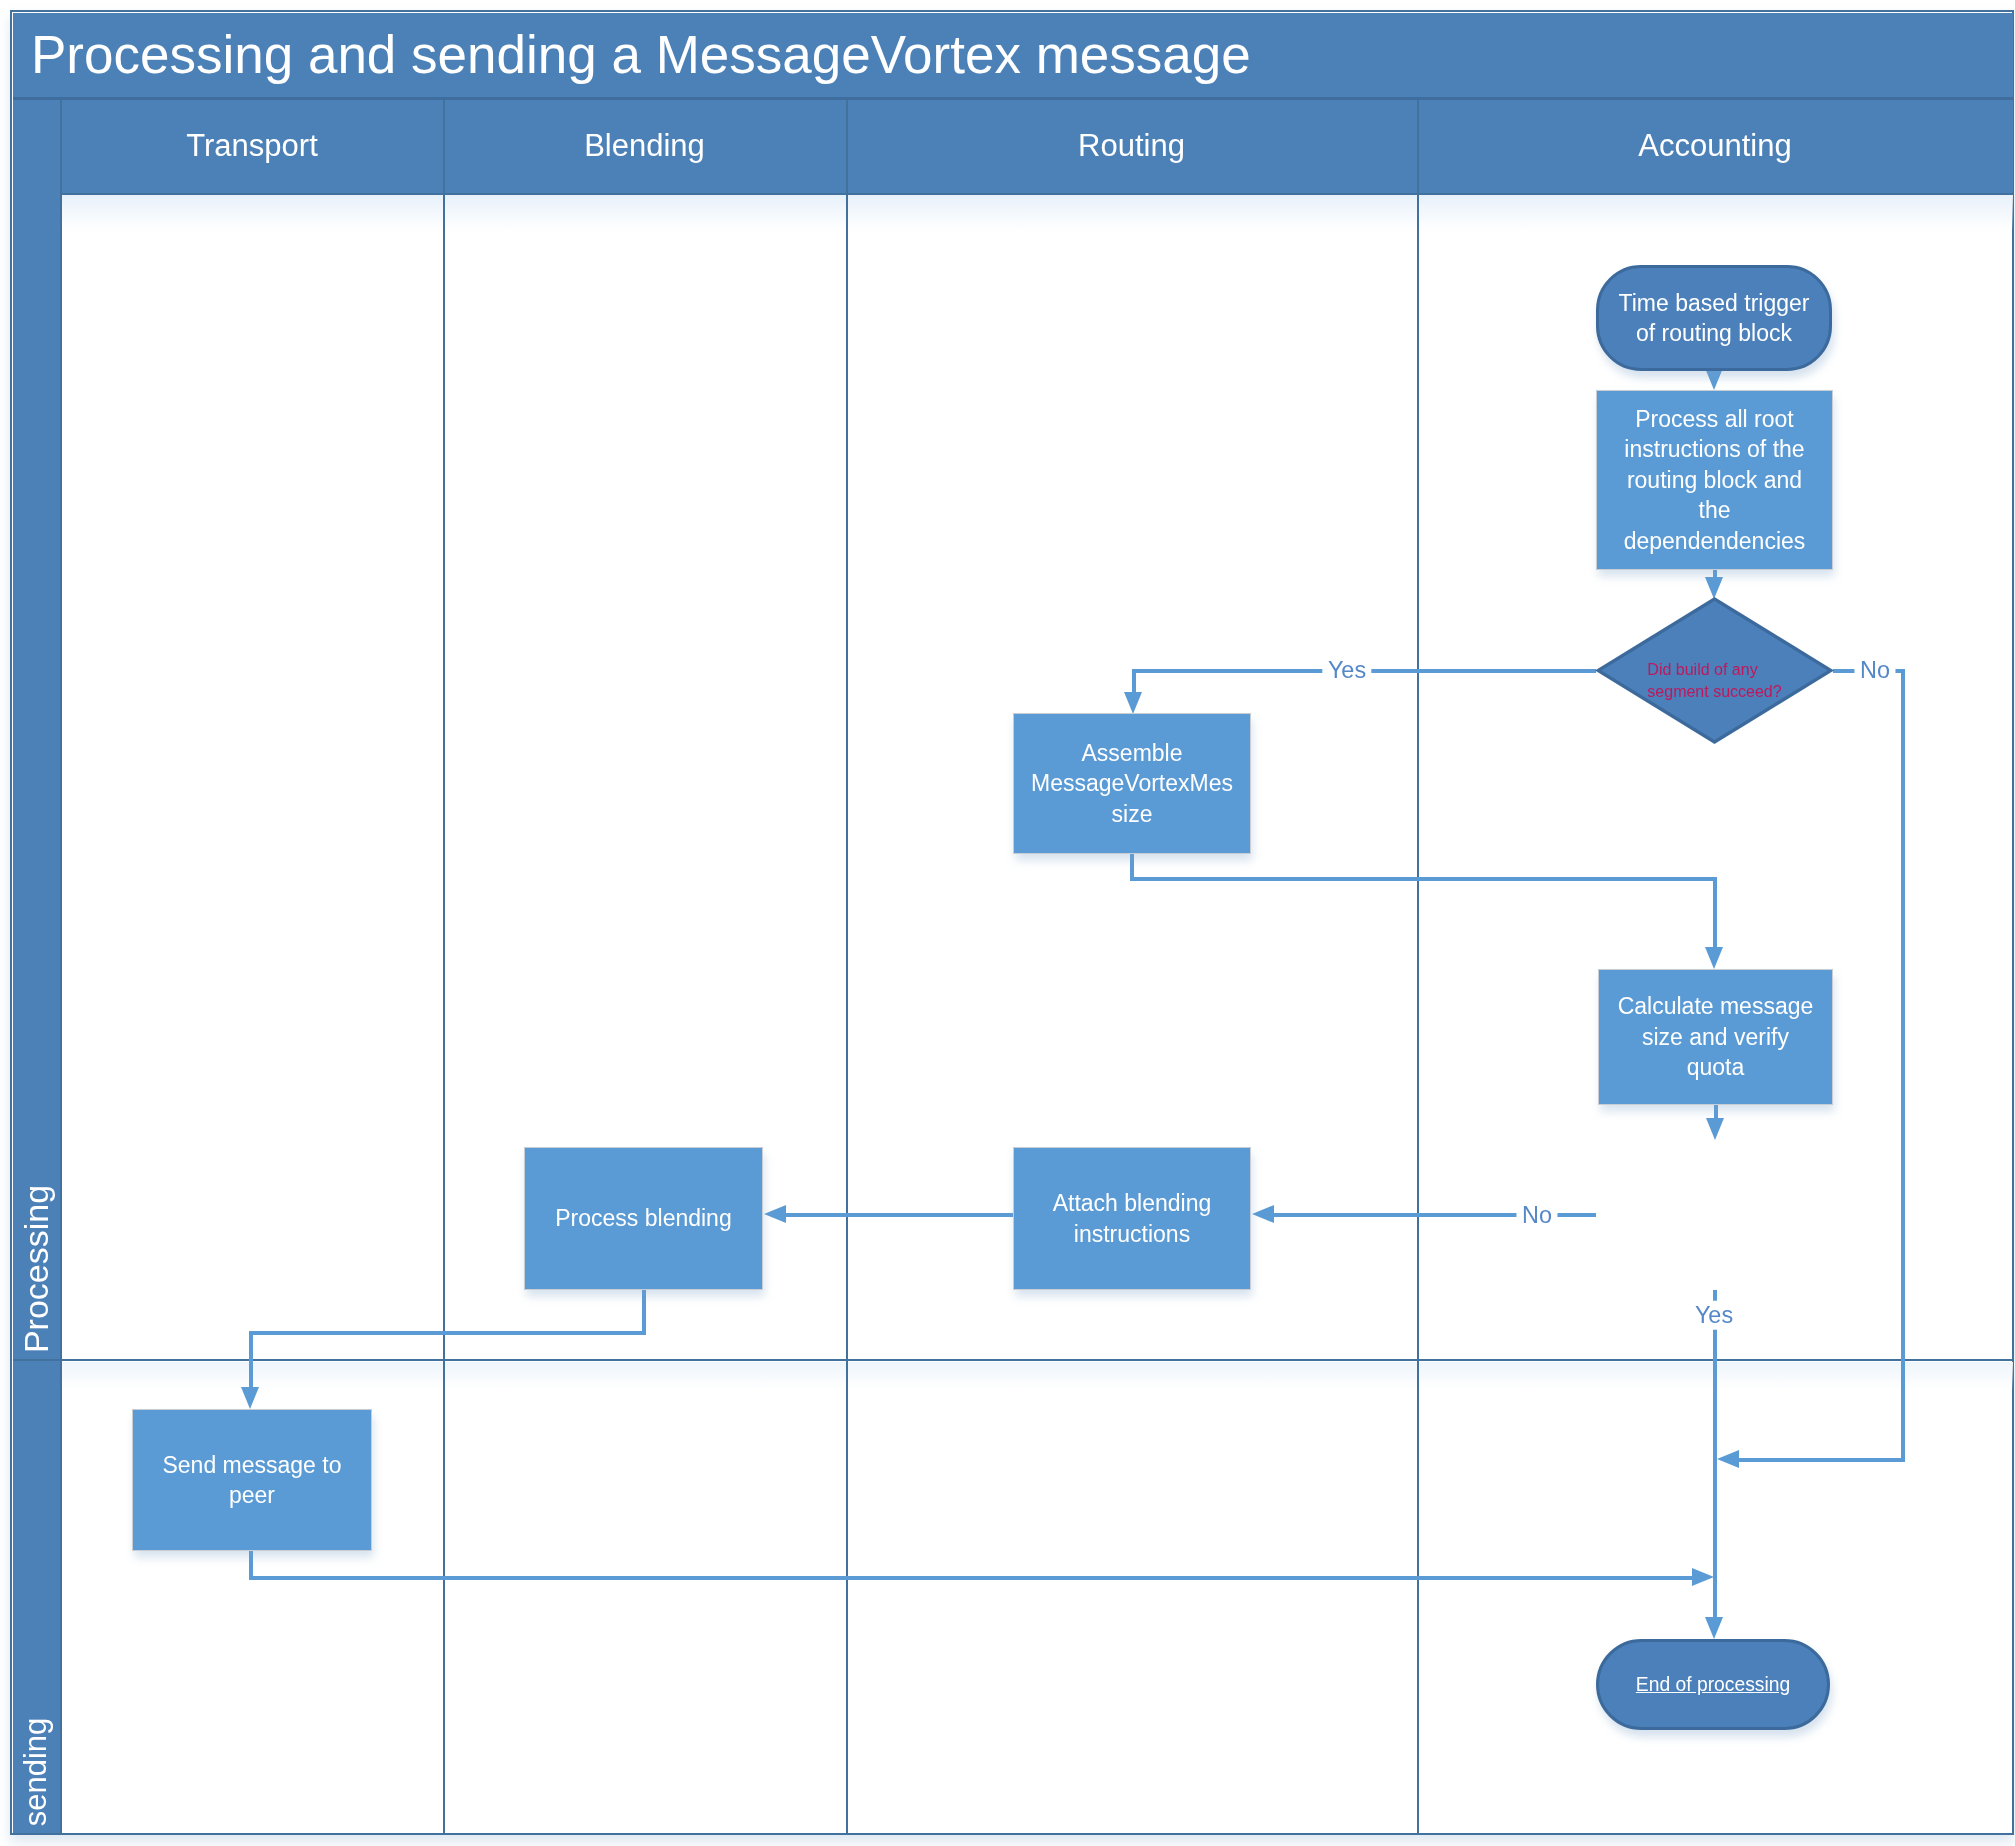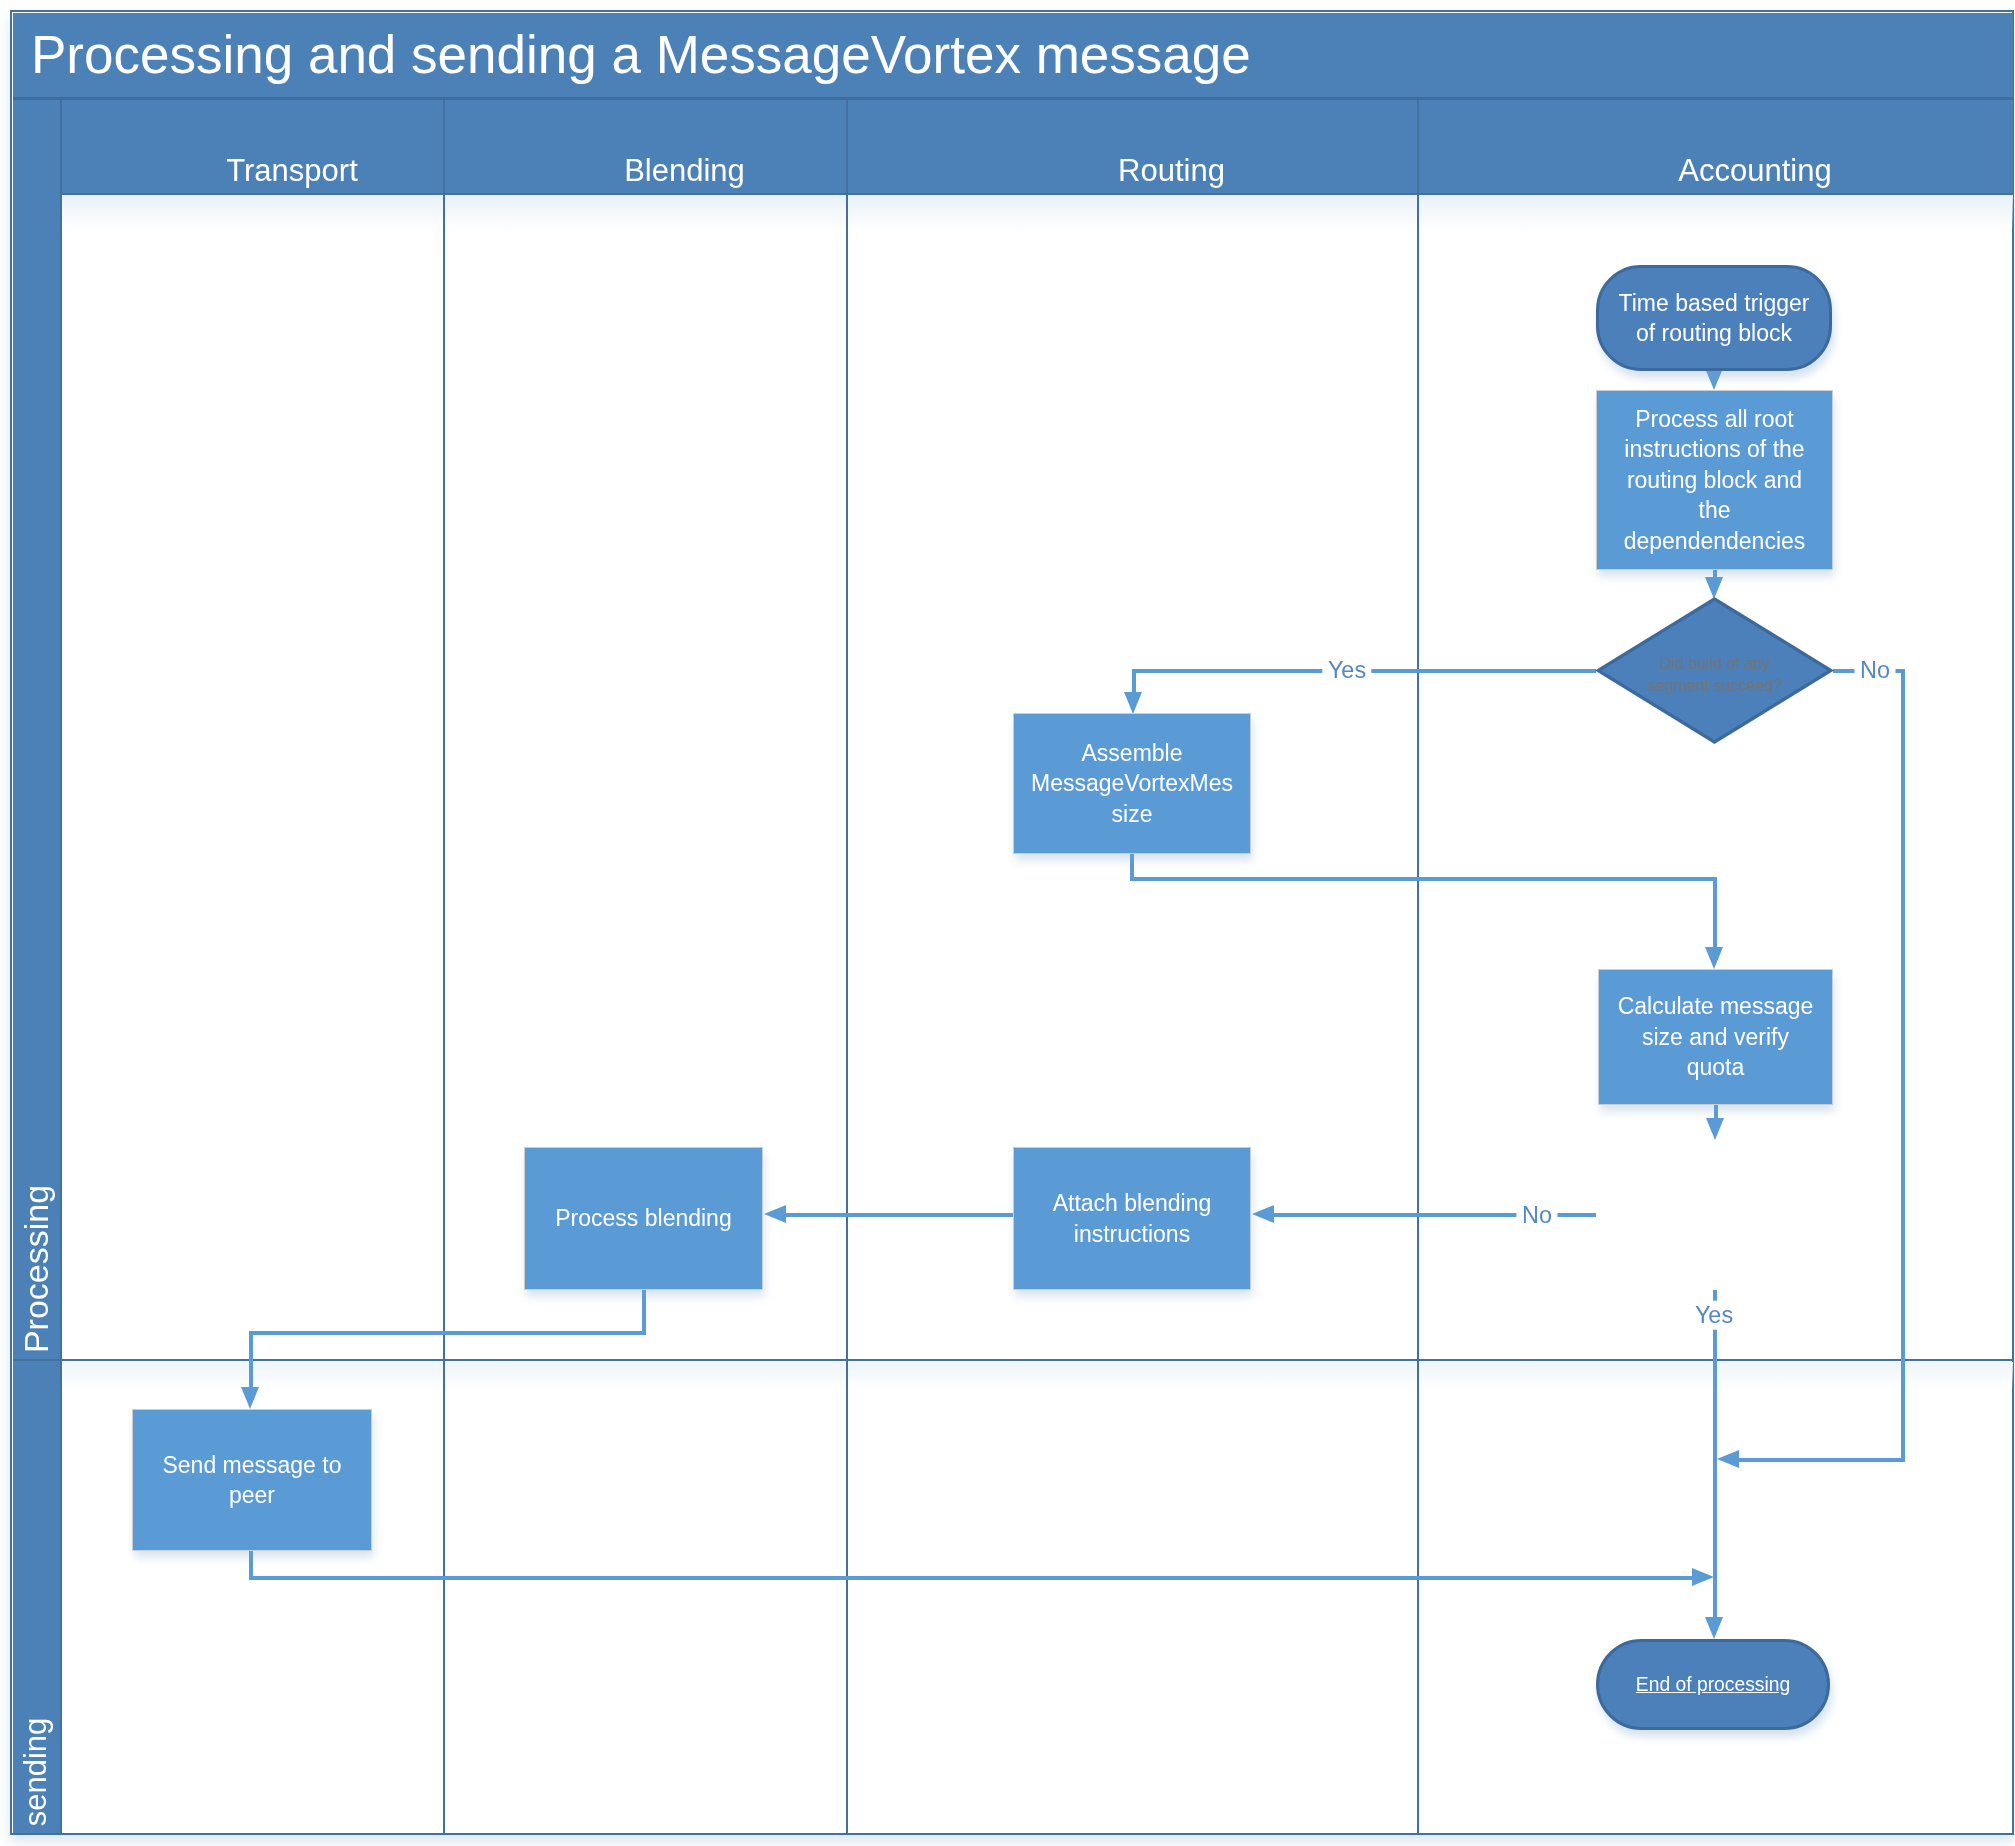--- a/index.html
+++ b/index.html
@@ -7,22 +7,22 @@
           font-family:"Liberation Sans", sans-serif; overflow:hidden;}
   
   .frame{position:absolute;left:10px;top:10px;width:2000px;height:1821px;
          border:2.4px solid #41719c;background:#ffffff;box-shadow:0 7.3px 12px rgba(120,160,200,.25);}
   .titlebar{position:absolute;left:12.5px;top:12.5px;width:2000px;height:84px;background:#4c81b7;}
   .titlebar span{position:absolute;left:18.5px;top:0;height:84px;line-height:84px;
                  font-size:53px;color:#ffffff;white-space:nowrap;}
   .title-sep{position:absolute;left:12.5px;top:97px;width:2000px;height:3.6px;background:#3e6d9e;}
   .label-strip{position:absolute;left:12.5px;top:100px;width:47px;height:1733px;background:#4c81b7;}
   .header-band{position:absolute;left:60px;top:100px;width:1953px;height:93px;background:#4c81b7;}
-  .lane-header{position:absolute;top:113px;height:116px;display:flex;align-items:center;justify-content:center;
-               color:#ffffff;font-size:31px;padding-left:40px;}
+  .lane-header{position:absolute;top:88px;height:116px;display:flex;align-items:center;justify-content:center;
+               color:#ffffff;font-size:31px;}
   .header-bottom{position:absolute;left:60px;top:193px;width:1953px;height:2.4px;background:#41719c;}
   .row-divider{position:absolute;left:12.5px;top:1359px;width:2000px;height:2.4px;background:#41719c;}
   .vline-grid{position:absolute;top:100px;width:2px;height:1733px;background:#41719c;}
   .lane-gradient-top{position:absolute;left:60px;top:195px;width:1953px;height:36px;
       background:linear-gradient(180deg,#e8f1fa 0%,rgba(255,255,255,0) 100%);}
   .lane-gradient-row2{position:absolute;left:60px;top:1362px;width:1953px;height:28px;
       background:linear-gradient(180deg,#eef5fb 0%,rgba(255,255,255,0) 100%);}
   .row-label{position:absolute;transform:translate(-50%,-50%) rotate(-90deg);transform-origin:center;
              color:#ffffff;white-space:nowrap;}
   
@@ -33,23 +33,23 @@
   .stadium{position:absolute;background:#4c80ba;border:3.2px solid #3c6a9c;box-sizing:border-box;
            display:flex;align-items:center;justify-content:center;text-align:center;
            color:#ffffff;line-height:1.32;white-space:pre-line;
            box-shadow:2.4px 7.3px 8.9px rgba(120,160,200,.30);}
   .diamond{position:absolute;}
   .diamond .d-outer{position:absolute;left:0;top:0;width:100%;height:100%;background:#3c6a9c;
            clip-path:polygon(50% 0,100% 50%,50% 100%,0 50%);
            filter:drop-shadow(2.4px 5.6px 4px rgba(120,160,200,.35));}
   .diamond .d-inner{position:absolute;left:6.4px;top:4px;right:6.4px;bottom:4px;background:#4c80ba;
            clip-path:polygon(50% 0,100% 50%,50% 100%,0 50%);}
-  .diamond .d-text{position:absolute;left:0;top:4px;width:100%;height:100%;
-           display:flex;align-items:center;justify-content:center;text-align:center;
-           color:#737373;line-height:1.35;white-space:pre-line;}
+  .diamond .d-text{position:absolute;left:0;top:10px;width:100%;height:100%;
+           display:flex;align-items:center;justify-content:center;text-align:left;
+           color:#be185d;line-height:1.35;white-space:pre-line;}
   
   .line{position:absolute;background:#5b9bd5;}
   .arrow-down{position:absolute;width:0;height:0;
       border-left:9.7px solid transparent;border-right:9.7px solid transparent;border-top:22px solid #5b9bd5;}
   .arrow-left{position:absolute;width:0;height:0;
       border-top:9.7px solid transparent;border-bottom:9.7px solid transparent;border-right:22px solid #5b9bd5;}
   .arrow-right{position:absolute;width:0;height:0;
       border-top:9.7px solid transparent;border-bottom:9.7px solid transparent;border-left:22px solid #5b9bd5;}
   .edge-label{position:absolute;transform:translate(-50%,-50%);background:#ffffff;color:#5588c7;
       font-size:23.4px;padding:0.8px 5.6px;white-space:nowrap;}

